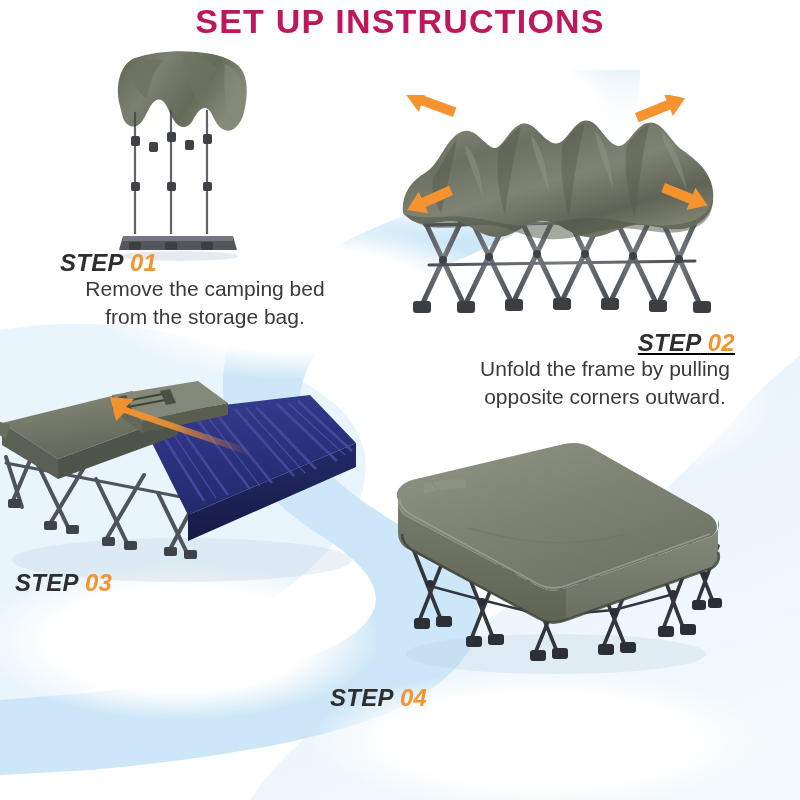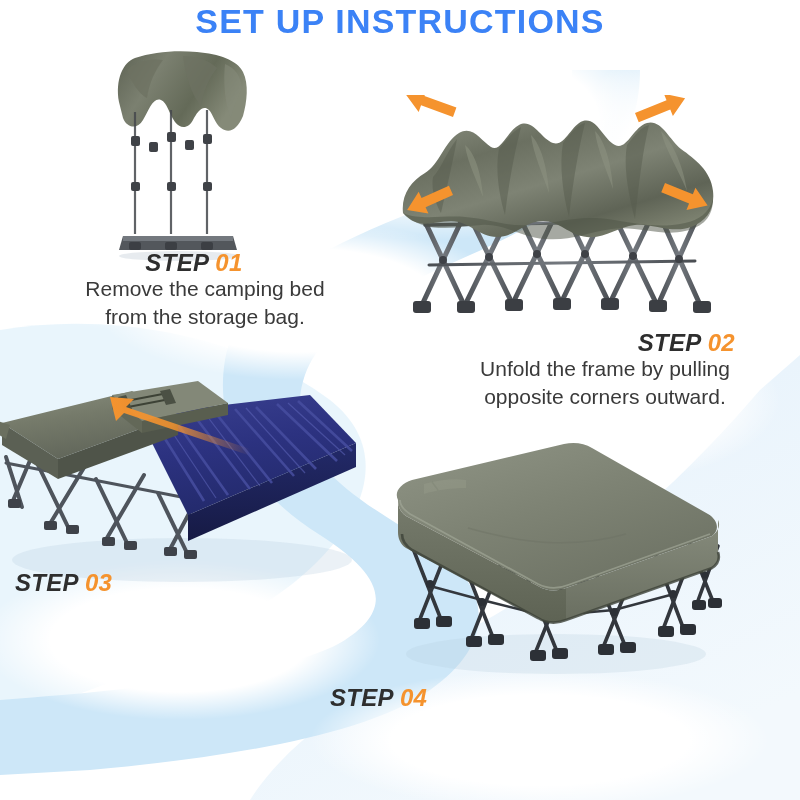--- a/index.html
+++ b/index.html
@@ -33,21 +33,21 @@
   
   .page-title {
     position: absolute;
     left: 0;
     top: 2px;
     width: 800px;
     text-align: center;
     font-size: 34px;
     font-weight: bold;
     letter-spacing: 1.2px;
-    color: #3b82f6;
+    color: #be185d;
     font-family: "Liberation Sans", sans-serif;
   }
 
   
   .step-block {
     position: absolute;
   }
   .step-heading {
     font-size: 24px;
     font-weight: bold;
@@ -64,23 +64,23 @@
   }
   .step-desc {
     font-size: 21px;
     color: #3a3a3a;
     line-height: 1.32;
     font-family: "Liberation Sans", sans-serif;
     white-space: pre-line;
   }
 
   .block-01 { left: 60px;  top: 250px; width: 290px; text-align: center; }
-  .block-01 .step-heading { text-align: center; padding-right: 22px; }
+  .block-01 .step-heading { text-align: left; padding-right: 22px; }
   .block-02 { left: 455px; top: 330px; width: 300px; text-align: center; }
-  .block-02 .step-heading { text-align: right; padding-right: 20px; }
+  .block-02 .step-heading { text-align: right; padding-right: 20px; text-decoration: underline; }
   .block-03 { left: 15px;  top: 570px; width: 330px; text-align: center; }
   .block-03 .step-heading { text-align: left; padding-right: 32px; }
   .block-04 { left: 330px; top: 685px; width: 360px; text-align: center; }
   .block-04 .step-heading { text-align: left; padding-right: 0; }
   .block-04 .step-desc { width: 400px; margin-left: -20px; }
 
   .illus {
     position: absolute;
   }
   .illus svg { display: block; }

